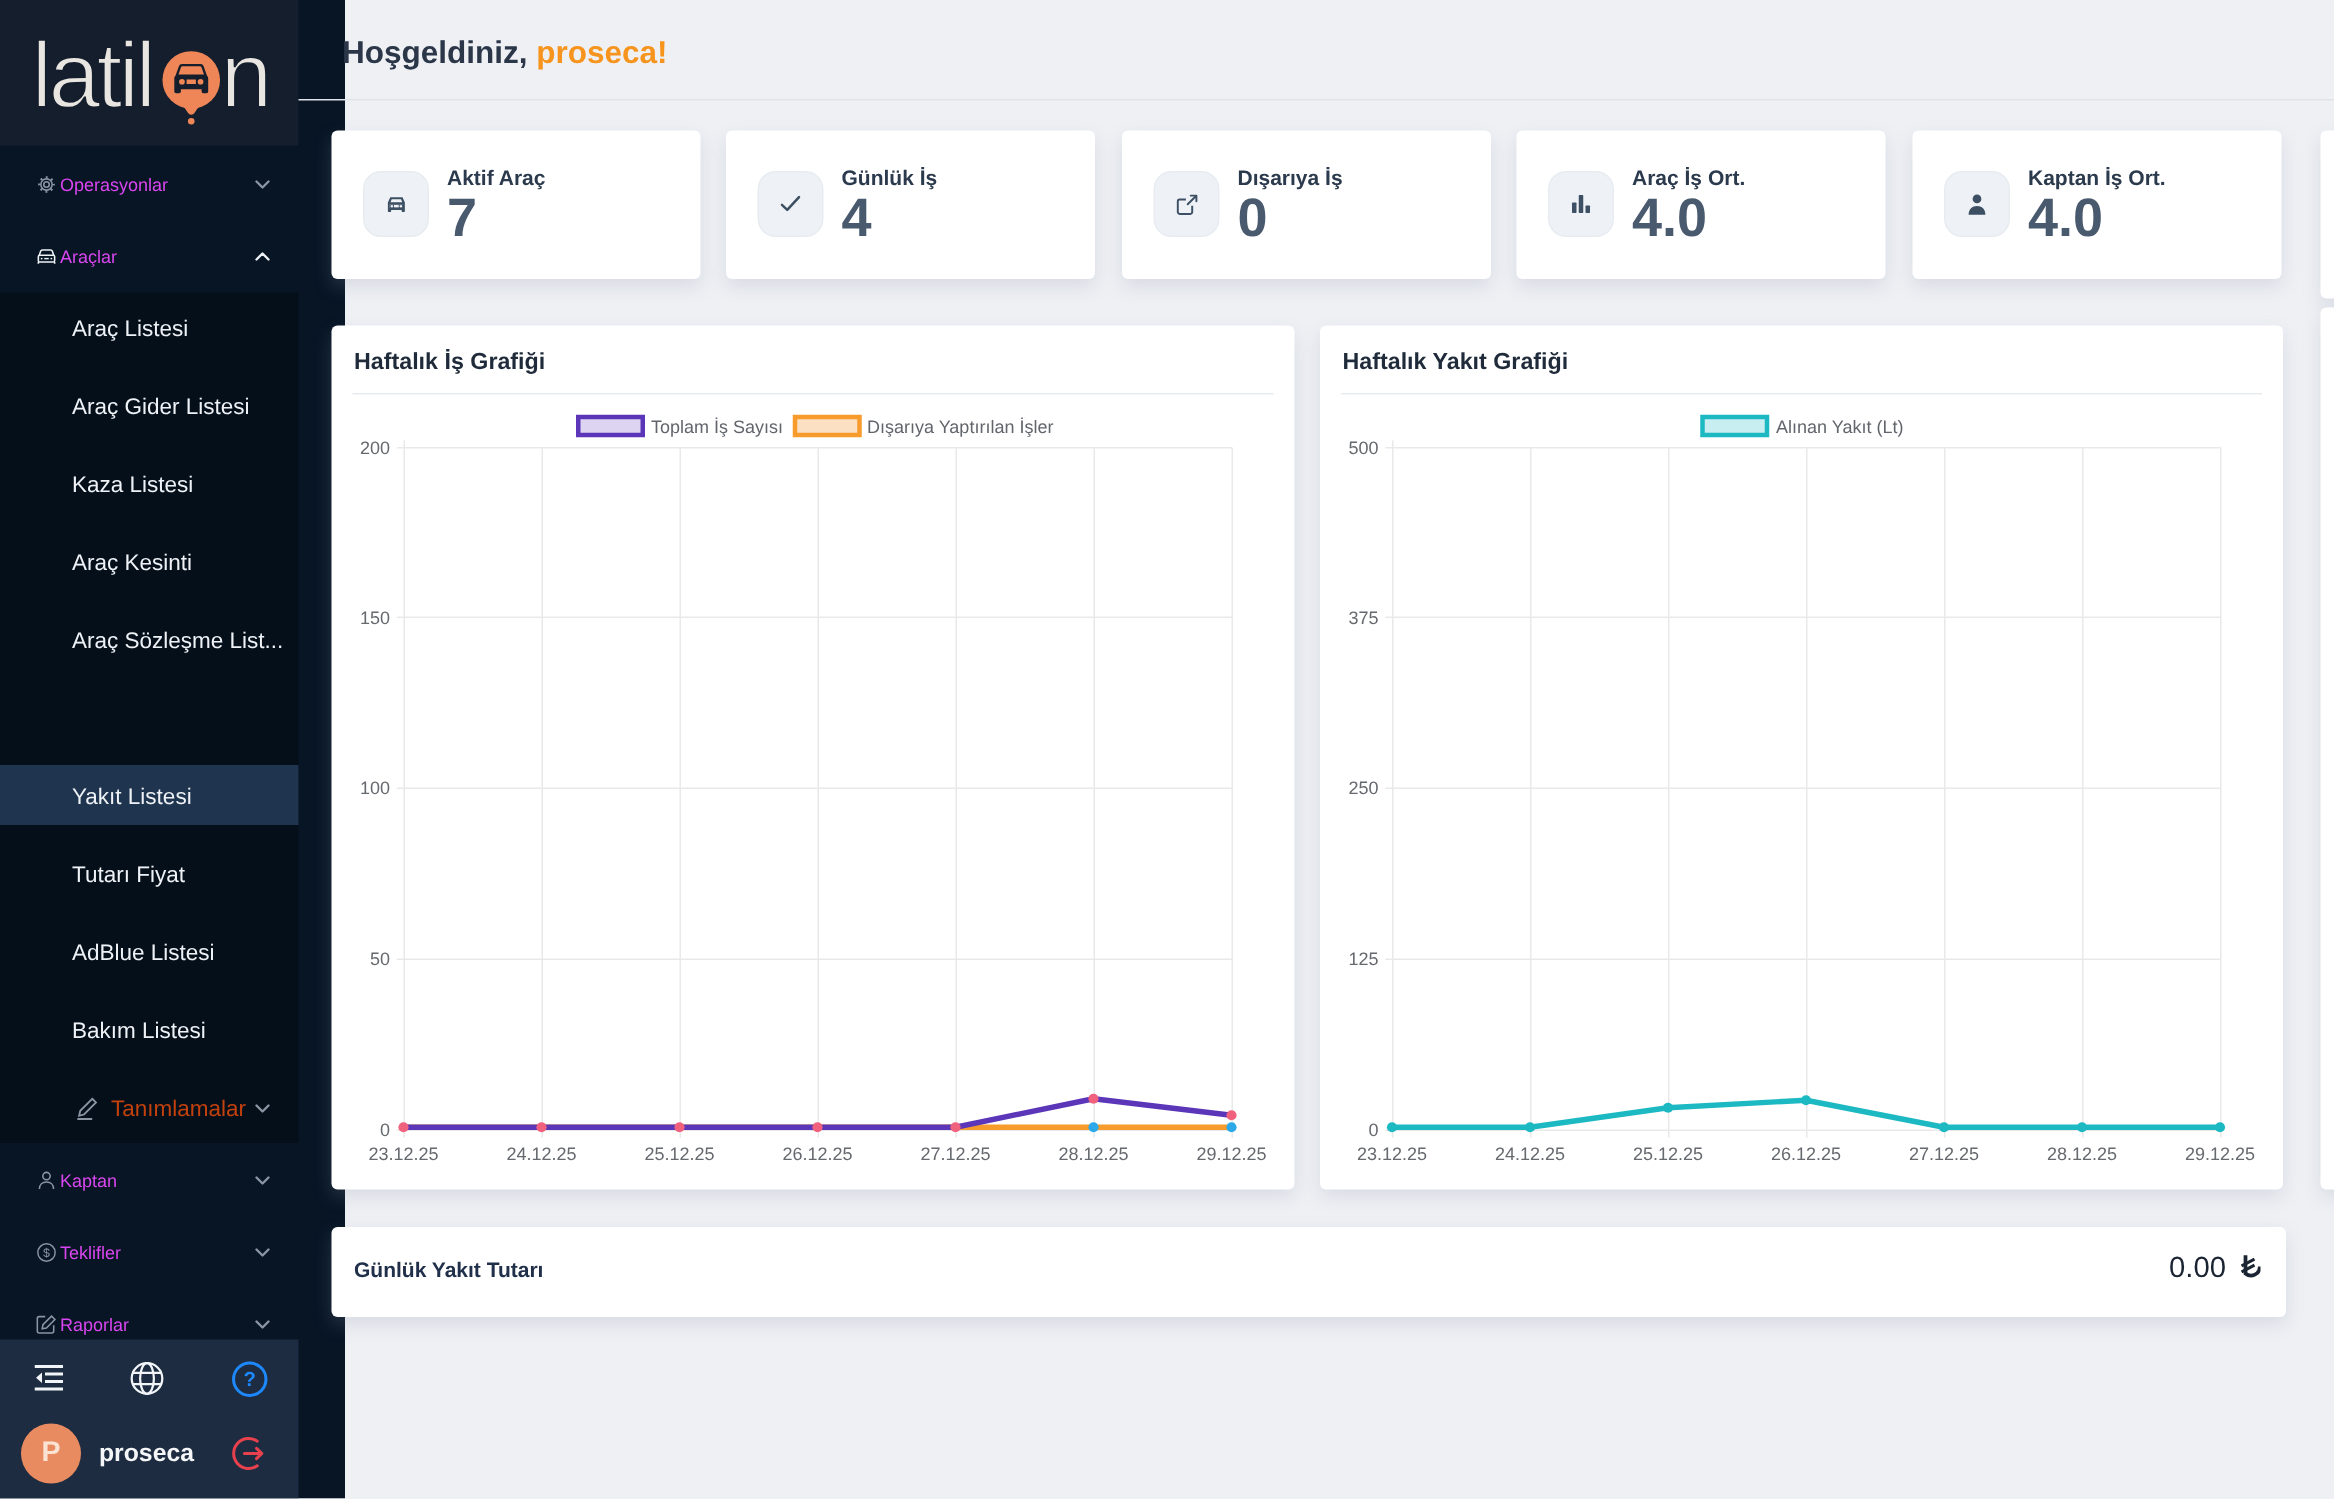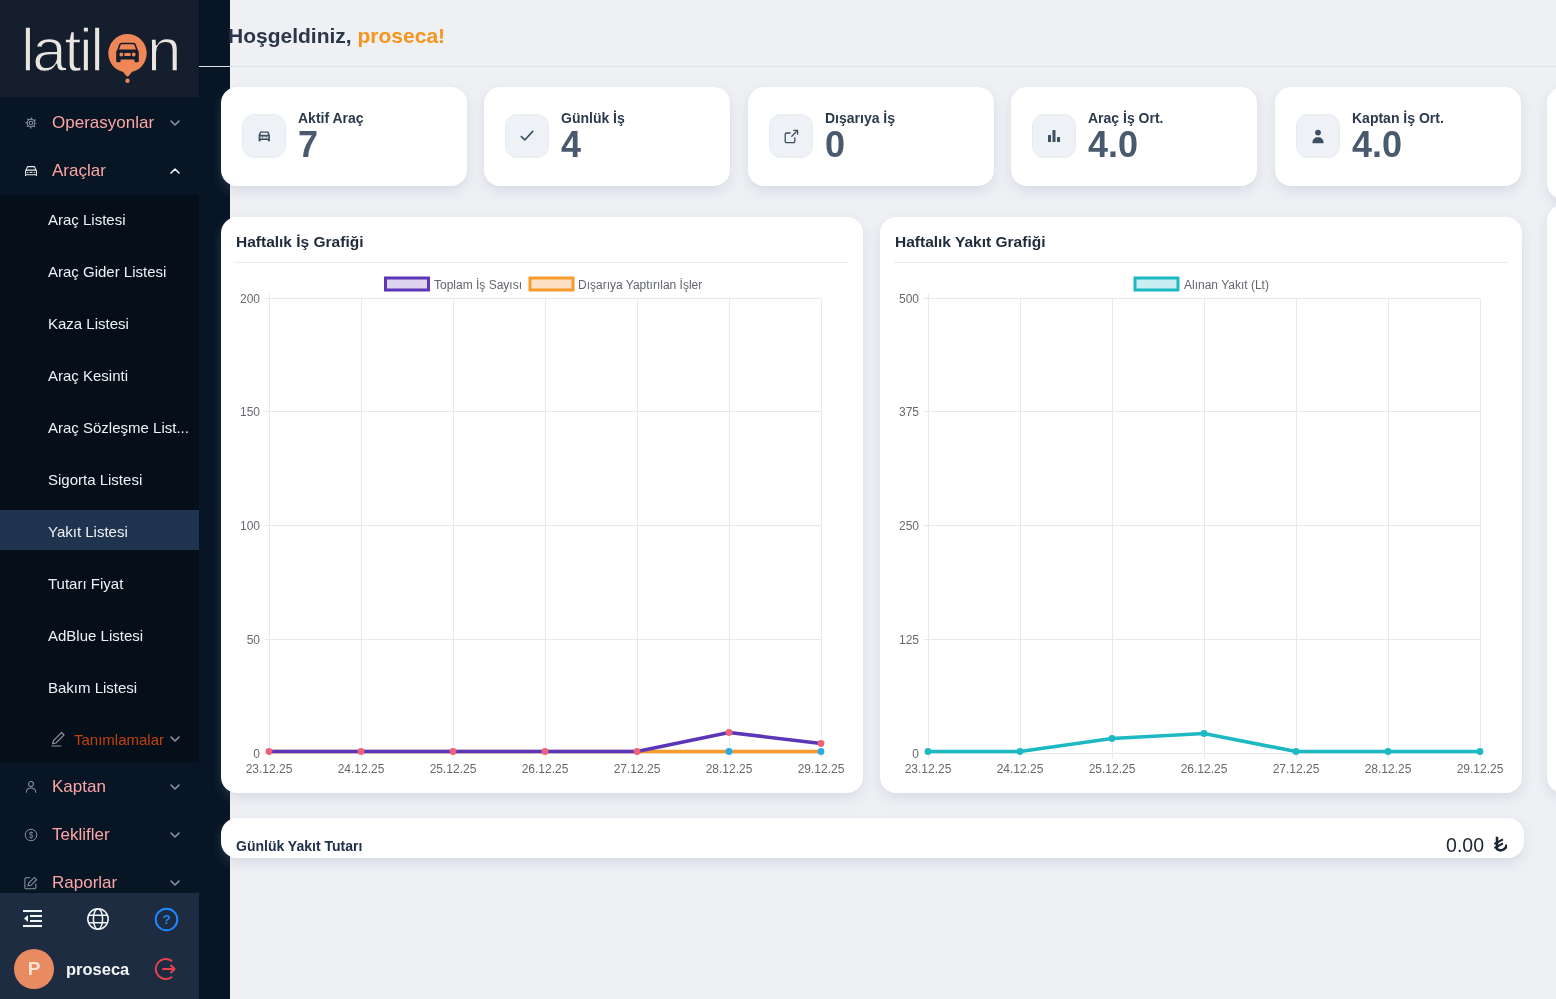--- a/index.html
+++ b/index.html
@@ -11,45 +11,45 @@
 
   
   #sidebar { position:absolute; left:0; top:0; width:230px; height:999px; background:#071525; }
   #logoArea { position:absolute; left:0; top:0; width:199px; height:97px; background:#141e2c; }
   #submenuBg { position:absolute; left:0; top:195px; width:199px; height:567px; background:#040f1a; }
   #activeRow { position:absolute; left:0; top:510px; width:199px; height:40px; background:#1f344e; }
   #toolbar { position:absolute; left:0; top:893px; width:199px; height:106px; background:#1d2c40; }
 
   .mrow { position:absolute; left:0; width:199px; height:48px; display:flex; align-items:center; }
   .mrow .mi { position:absolute; left:24px; width:14px; height:14px; display:flex; align-items:center; }
-  .mrow .mt { position:absolute; left:52px; font-size:17px; color:#fca5a5; }
+  .mrow .mt { position:absolute; left:40px; font-size:12px; color:#d946ef; }
   .mrow .chev { position:absolute; right:19px; }
   .srow { position:absolute; left:48px; width:151px; height:52px; display:flex; align-items:center;
           font-size:15px; font-weight:500; color:#eef1f5; white-space:nowrap; }
   .gray { color:#c2410c; }
   .white { color:#f2f5f8; font-weight:500; }
 
   
   #hdr { position:absolute; left:228px; top:24px; font-size:21px; font-weight:bold; color:#2b3648; }
   #hdr .orange { color:#f7941d; }
   #hdrline { position:absolute; left:199px; top:66px; width:1357px; height:1px; background:#dfe3e8; }
 
-  .card { position:absolute; background:#fff; border-radius:16px;
+  .card { position:absolute; background:#fff; border-radius:4px;
           box-shadow:0 5px 12px rgba(140,152,170,0.22); }
   .stat { top:87px; width:246px; height:99px; }
   .stat .isq { position:absolute; left:21px; top:27px; width:44px; height:44px; background:#eef2f6;
                border:1px solid #e7ecf1; border-radius:12px; display:flex; align-items:center; justify-content:center; }
   .stat .lbl { position:absolute; left:77px; top:23px; font-size:14px; font-weight:bold; color:#2b3a4d; }
   .stat .num { position:absolute; left:77px; top:37px; font-size:36px; font-weight:bold; color:#4a5a6e; }
 
   .chartcard { top:217px; width:642px; height:576px;text-align:center; }
   .ctitle { position:absolute; left:15px; top:16px; font-size:15.5px; font-weight:bold; color:#1f2b3a; }
   .cline  { position:absolute; left:14px; top:45px; width:614px; height:1px; background:#e8ebee; }
 
-  #botbar { top:818px; left:221px; width:1303px; height:40px;padding-left:14px; }
+  #botbar { top:818px; left:221px; width:1303px; height:60px;padding-left:14px; }
   #botbar .t1 { position:absolute; left:15px; top:20px; font-size:14px; font-weight:bold; color:#21304a; }
   #botbar .t2 { position:absolute; right:40px; top:16px; font-size:19.5px; font-weight:normal; color:#1a2433; }
 </style>
 </head>
 <body>
 <div id="app">
 
   <div id="sidebar">
     <div id="logoArea">
       <svg width="199" height="97" viewBox="0 0 199 97">
@@ -98,21 +98,20 @@
       <svg class="chev" width="10" height="6" viewBox="0 0 10 6">
           <path d="M1 5 L5 1 L9 5" fill="none" stroke="#eef1f5" stroke-width="1.6" stroke-linecap="round" stroke-linejoin="round"></path>
         </svg>
     </div>
 
     <div class="srow" style="top:193px;">Araç Listesi</div>
     <div class="srow" style="top:245px;">Araç Gider Listesi</div>
     <div class="srow" style="top:297px;">Kaza Listesi</div>
     <div class="srow" style="top:349px;">Araç Kesinti</div>
     <div class="srow" style="top:401px;">Araç Sözleşme List...</div>
-    <div class="srow" style="top:453px;">Sigorta Listesi</div>
     <div class="srow" style="top:505px;">Yakıt Listesi</div>
     <div class="srow" style="top:557px;">Tutarı Fiyat</div>
     <div class="srow" style="top:609px;">AdBlue Listesi</div>
     <div class="srow" style="top:661px;">Bakım Listesi</div>
     <div class="srow gray" style="top:713px; left:74px;">Tanımlamalar</div>
     <svg class="abs" style="left:51px;top:731px" width="15" height="16" viewBox="0 0 15 16" fill="none" stroke="#8b94a2" stroke-width="1.2">
       <path d="M10.5 1.5 l2.5 2.5 -8 8 -3.3 0.8 0.8 -3.3 z"></path>
       <path d="M1 15 h9" stroke-linecap="round"></path>
     </svg>
     <svg class="abs chev" style="left:170px;top:736px" width="10" height="6" viewBox="0 0 10 6">

